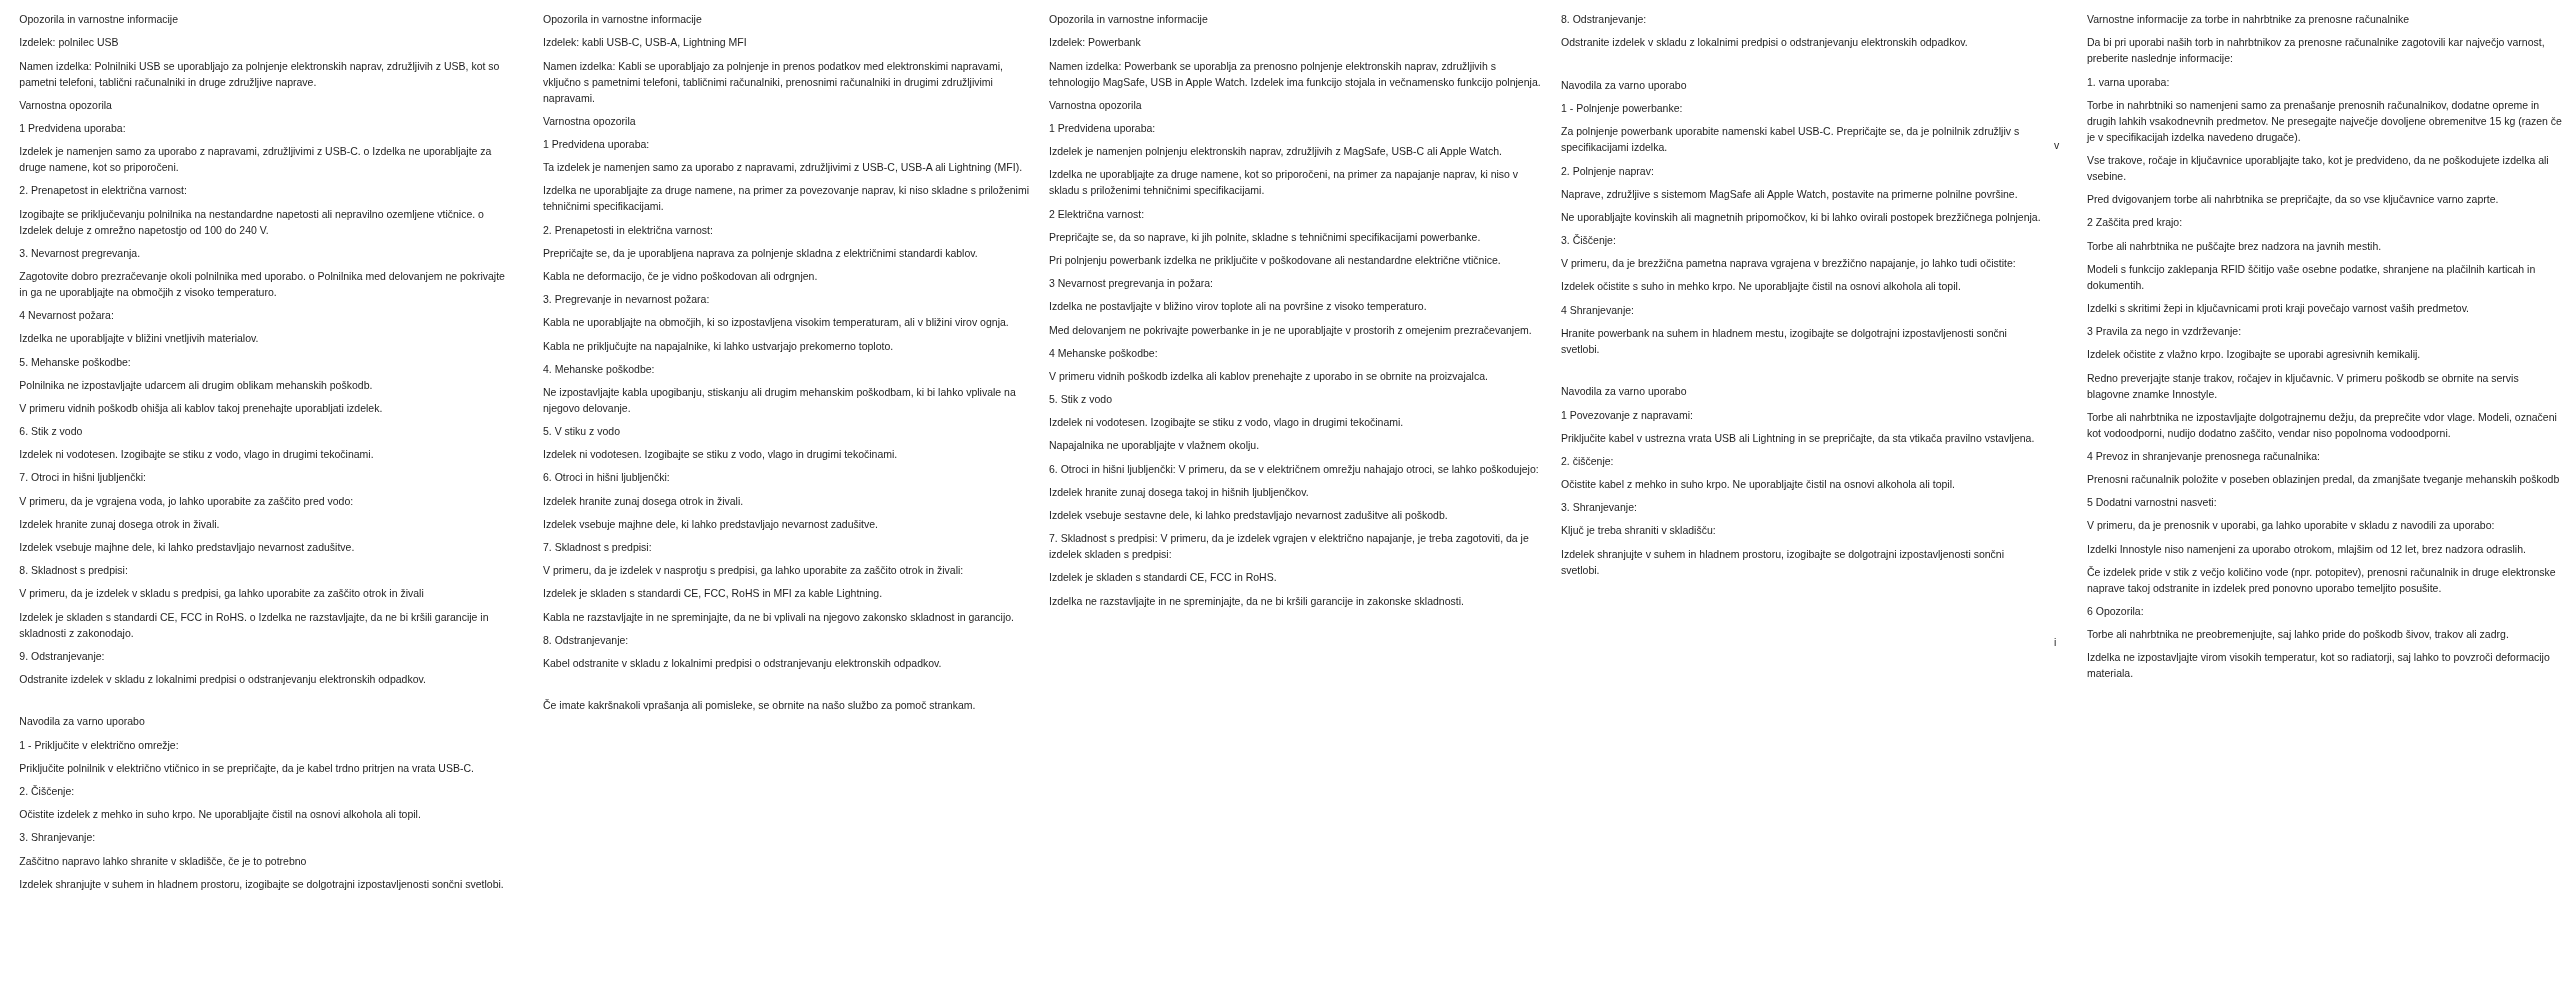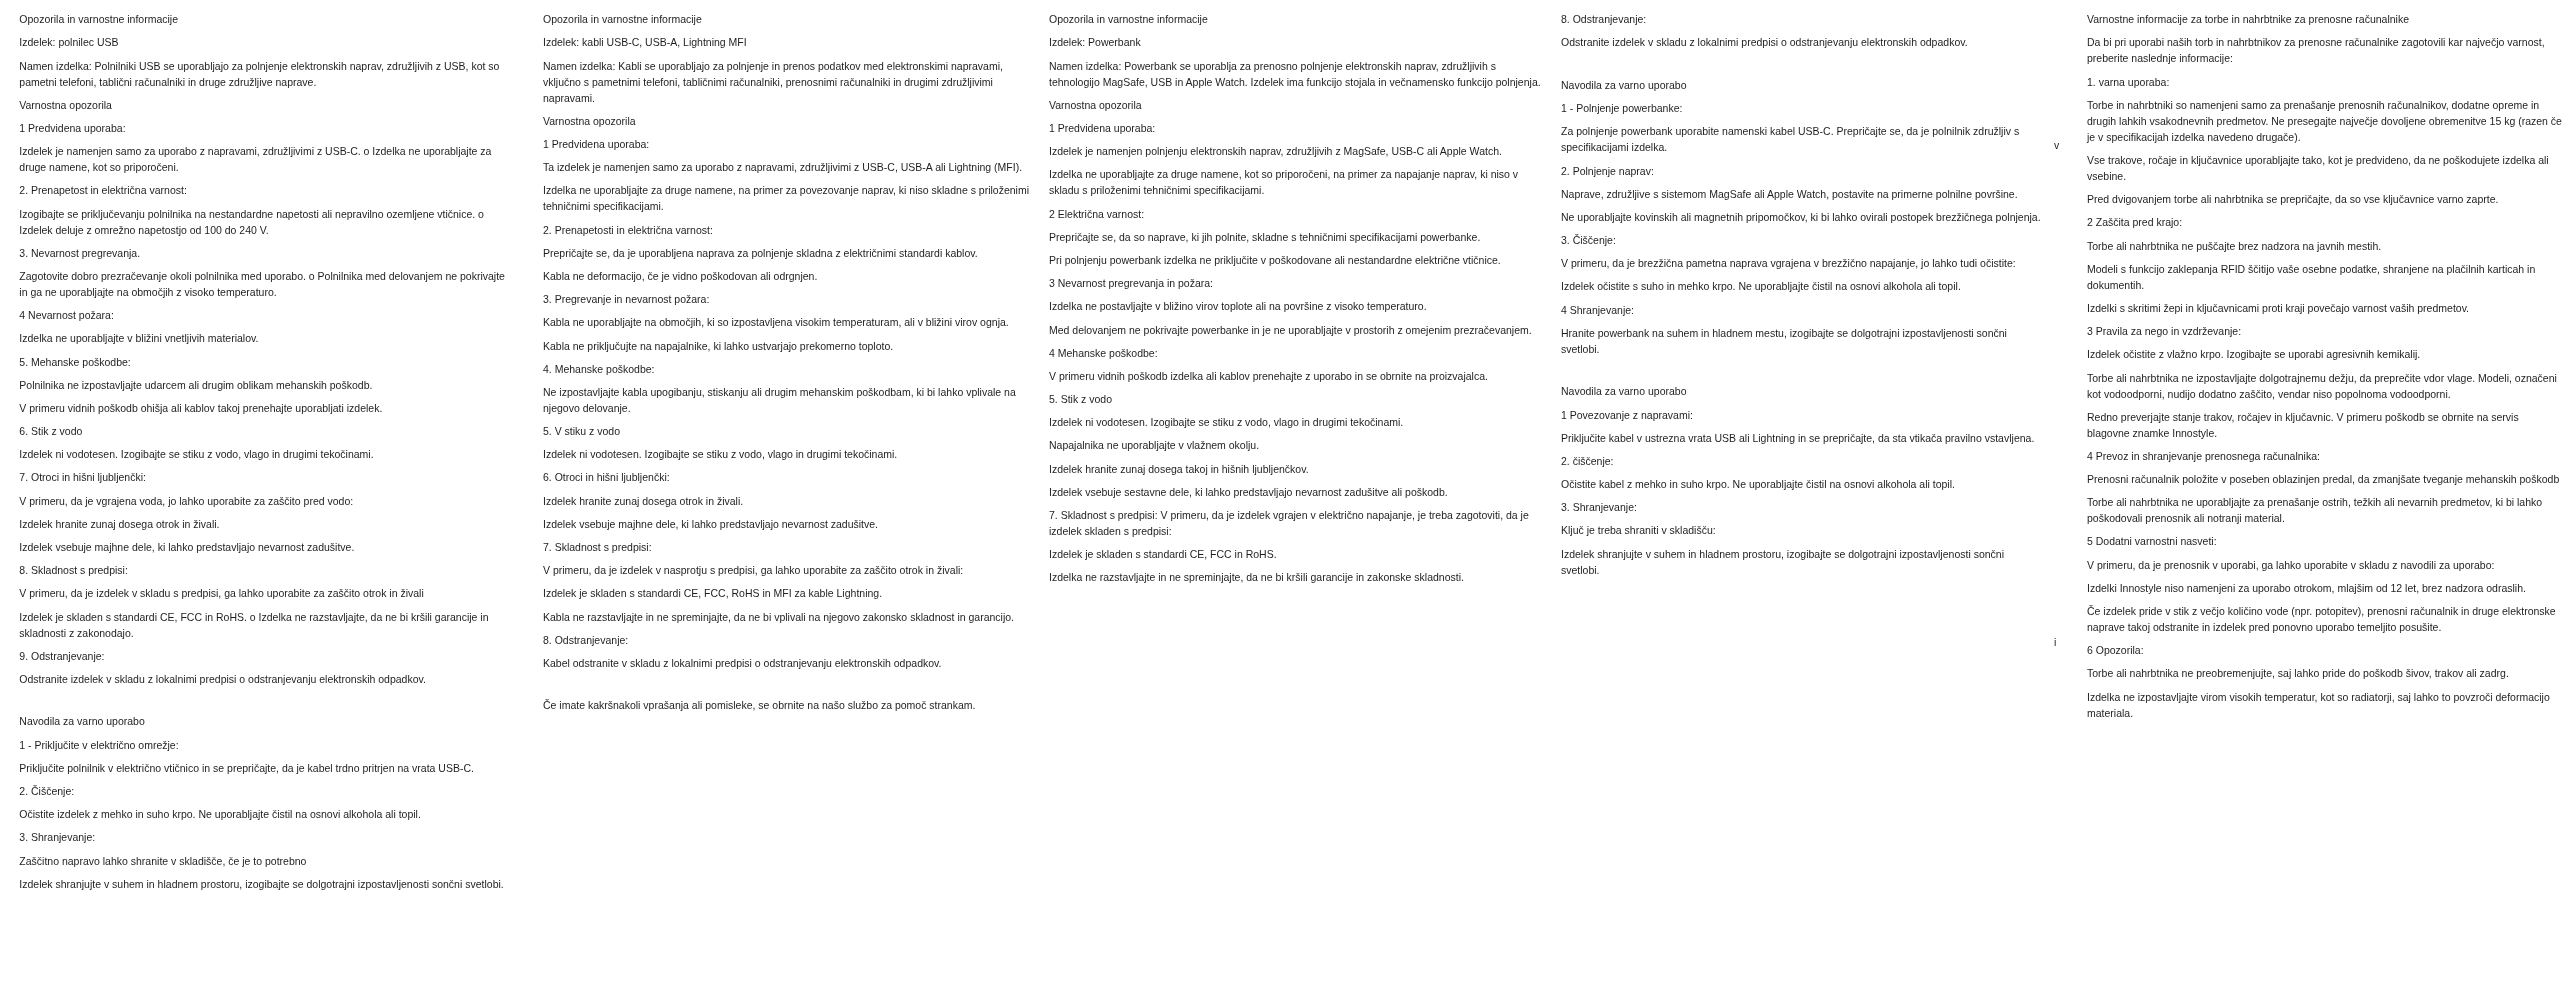--- a/index.html
+++ b/index.html
@@ -105,20 +105,21 @@
       <p class="b">Prepričajte se, da so naprave, ki jih polnite, skladne s tehničnimi specifikacijami powerbanke.</p>
       <p class="b">Pri polnjenju powerbank izdelka ne priključite v poškodovane ali nestandardne električne vtičnice.</p>
       <p class="h">3 Nevarnost pregrevanja in požara:</p>
       <p class="b">Izdelka ne postavljajte v bližino virov toplote ali na površine z visoko temperaturo.</p>
       <p class="b">Med delovanjem ne pokrivajte powerbanke in je ne uporabljajte v prostorih z omejenim prezračevanjem.</p>
       <p class="h">4 Mehanske poškodbe:</p>
       <p class="b">V primeru vidnih poškodb izdelka ali kablov prenehajte z uporabo in se obrnite na proizvajalca.</p>
       <p class="h">5. Stik z vodo</p>
       <p class="b">Izdelek ni vodotesen. Izogibajte se stiku z vodo, vlago in drugimi tekočinami.</p>
       <p class="b">Napajalnika ne uporabljajte v vlažnem okolju.</p>
+      <p class="h">6. Otroci in hišni ljubljenčki: V primeru, da se v električnem omrežju nahajajo otroci, se lahko poškodujejo:</p>
       <p class="b">Izdelek hranite zunaj dosega takoj in hišnih ljubljenčkov.</p>
       <p class="b">Izdelek vsebuje sestavne dele, ki lahko predstavljajo nevarnost zadušitve ali poškodb.</p>
       <p class="h">7. Skladnost s predpisi: V primeru, da je izdelek vgrajen v električno napajanje, je treba zagotoviti, da je izdelek skladen s predpisi:</p>
       <p class="b">Izdelek je skladen s standardi CE, FCC in RoHS.</p>
       <p class="b">Izdelka ne razstavljajte in ne spreminjajte, da ne bi kršili garancije in zakonske skladnosti.</p>
     </section>
   <section class="col c3">
       <p class="h">8. Odstranjevanje:</p>
       <p class="b">Odstranite izdelek v skladu z lokalnimi predpisi o odstranjevanju elektronskih odpadkov.</p>
       <div class="gap"></div>
@@ -149,25 +150,24 @@
       <p class="h">1. varna uporaba:</p>
       <p class="b">Torbe in nahrbtniki so namenjeni samo za prenašanje prenosnih računalnikov, dodatne opreme in drugih lahkih vsakodnevnih predmetov. Ne presegajte največje dovoljene obremenitve 15 kg (razen če je v specifikacijah izdelka navedeno drugače).</p>
       <p class="b">Vse trakove, ročaje in ključavnice uporabljajte tako, kot je predvideno, da ne poškodujete izdelka ali vsebine.</p>
       <p class="b">Pred dvigovanjem torbe ali nahrbtnika se prepričajte, da so vse ključavnice varno zaprte.</p>
       <p class="h">2 Zaščita pred krajo:</p>
       <p class="b">Torbe ali nahrbtnika ne puščajte brez nadzora na javnih mestih.</p>
       <p class="b">Modeli s funkcijo zaklepanja RFID ščitijo vaše osebne podatke, shranjene na plačilnih karticah in dokumentih.</p>
       <p class="b">Izdelki s skritimi žepi in ključavnicami proti kraji povečajo varnost vaših predmetov.</p>
       <p class="h">3 Pravila za nego in vzdrževanje:</p>
       <p class="b">Izdelek očistite z vlažno krpo. Izogibajte se uporabi agresivnih kemikalij.</p>
+      <p class="b">Redno preverjajte stanje trakov, ročajev in ključavnic. V primeru poškodb se obrnite na servis blagovne znamke Innostyle.</p>
       <p class="b">Torbe ali nahrbtnika ne izpostavljajte dolgotrajnemu dežju, da preprečite vdor vlage. Modeli, označeni kot vodoodporni, nudijo dodatno zaščito, vendar niso popolnoma vodoodporni.</p>
-      <p class="b">Redno preverjajte stanje trakov, ročajev in ključavnic. V primeru poškodb se obrnite na servis blagovne znamke Innostyle.</p>
       <p class="h">4 Prevoz in shranjevanje prenosnega računalnika:</p>
       <p class="b">Prenosni računalnik položite v poseben oblazinjen predal, da zmanjšate tveganje mehanskih poškodb</p>
-      <p class="b">Torbe ali nahrbtnika ne uporabljajte za prenašanje ostrih, težkih ali nevarnih predmetov, ki bi lahko poškodovali prenosnik ali notranji material.</p>
       <p class="h">5 Dodatni varnostni nasveti:</p>
       <p class="b">V primeru, da je prenosnik v uporabi, ga lahko uporabite v skladu z navodili za uporabo:</p>
       <p class="b">Izdelki Innostyle niso namenjeni za uporabo otrokom, mlajšim od 12 let, brez nadzora odraslih.</p>
       <p class="b">Če izdelek pride v stik z večjo količino vode (npr. potopitev), prenosni računalnik in druge elektronske naprave takoj odstranite in izdelek pred ponovno uporabo temeljito posušite.</p>
       <p class="h">6 Opozorila:</p>
       <p class="b">Torbe ali nahrbtnika ne preobremenjujte, saj lahko pride do poškodb šivov, trakov ali zadrg.</p>
       <p class="b">Izdelka ne izpostavljajte virom visokih temperatur, kot so radiatorji, saj lahko to povzroči deformacijo materiala.</p>
     </section>
 
   <span class="stray" style="left:2054px;top:137px">v</span>

